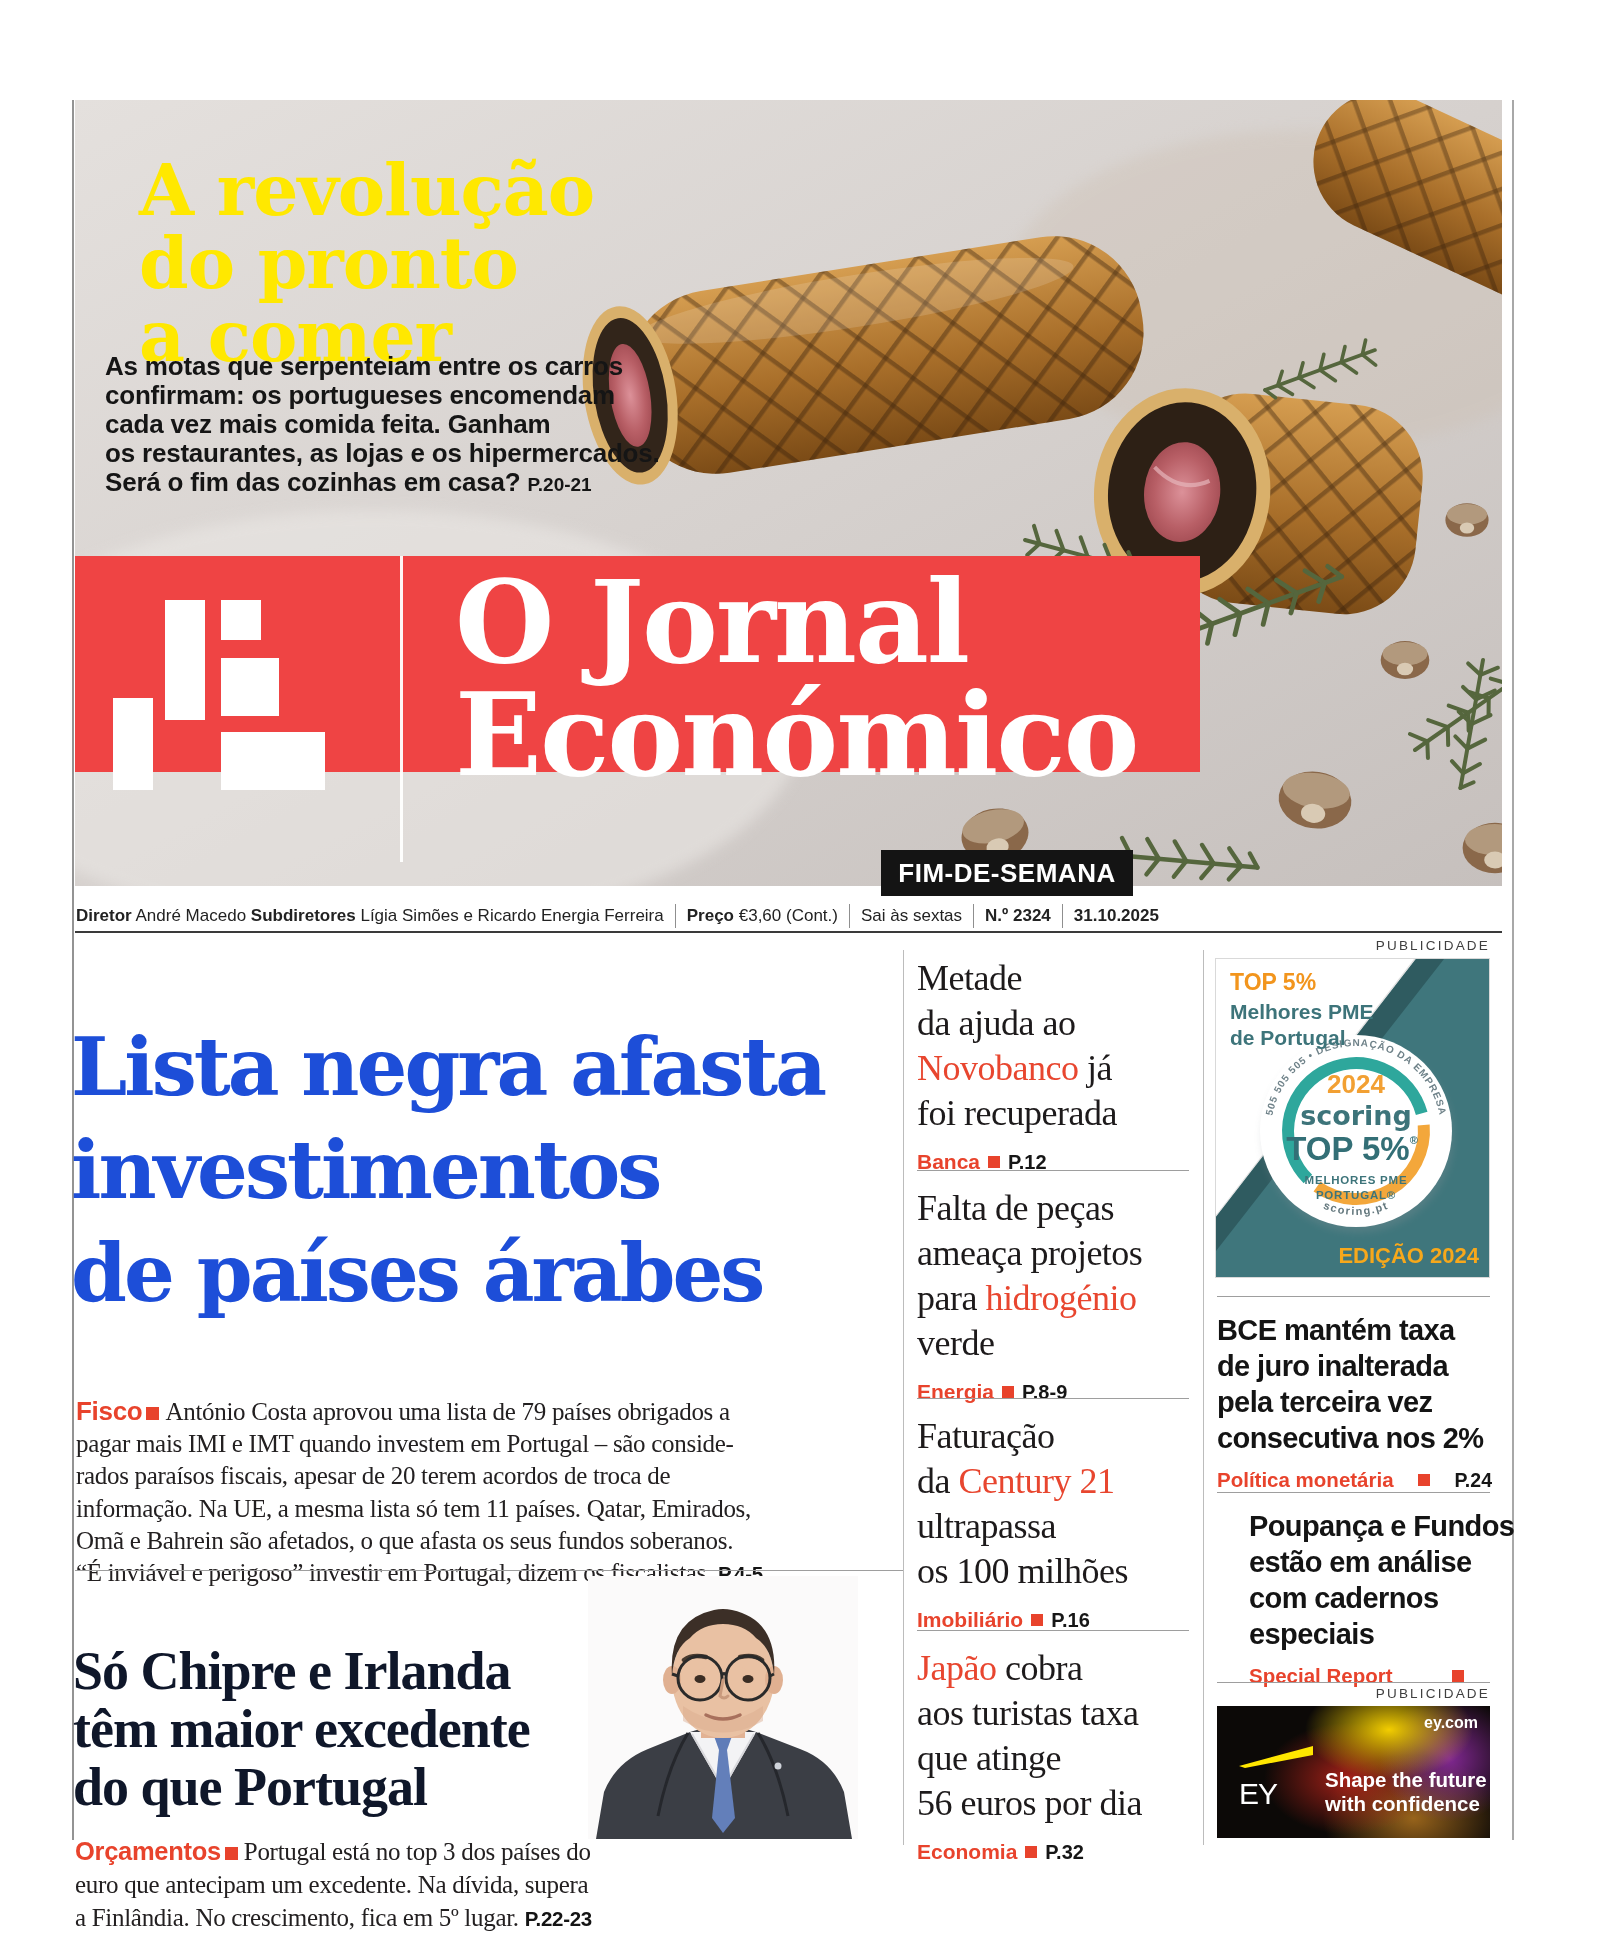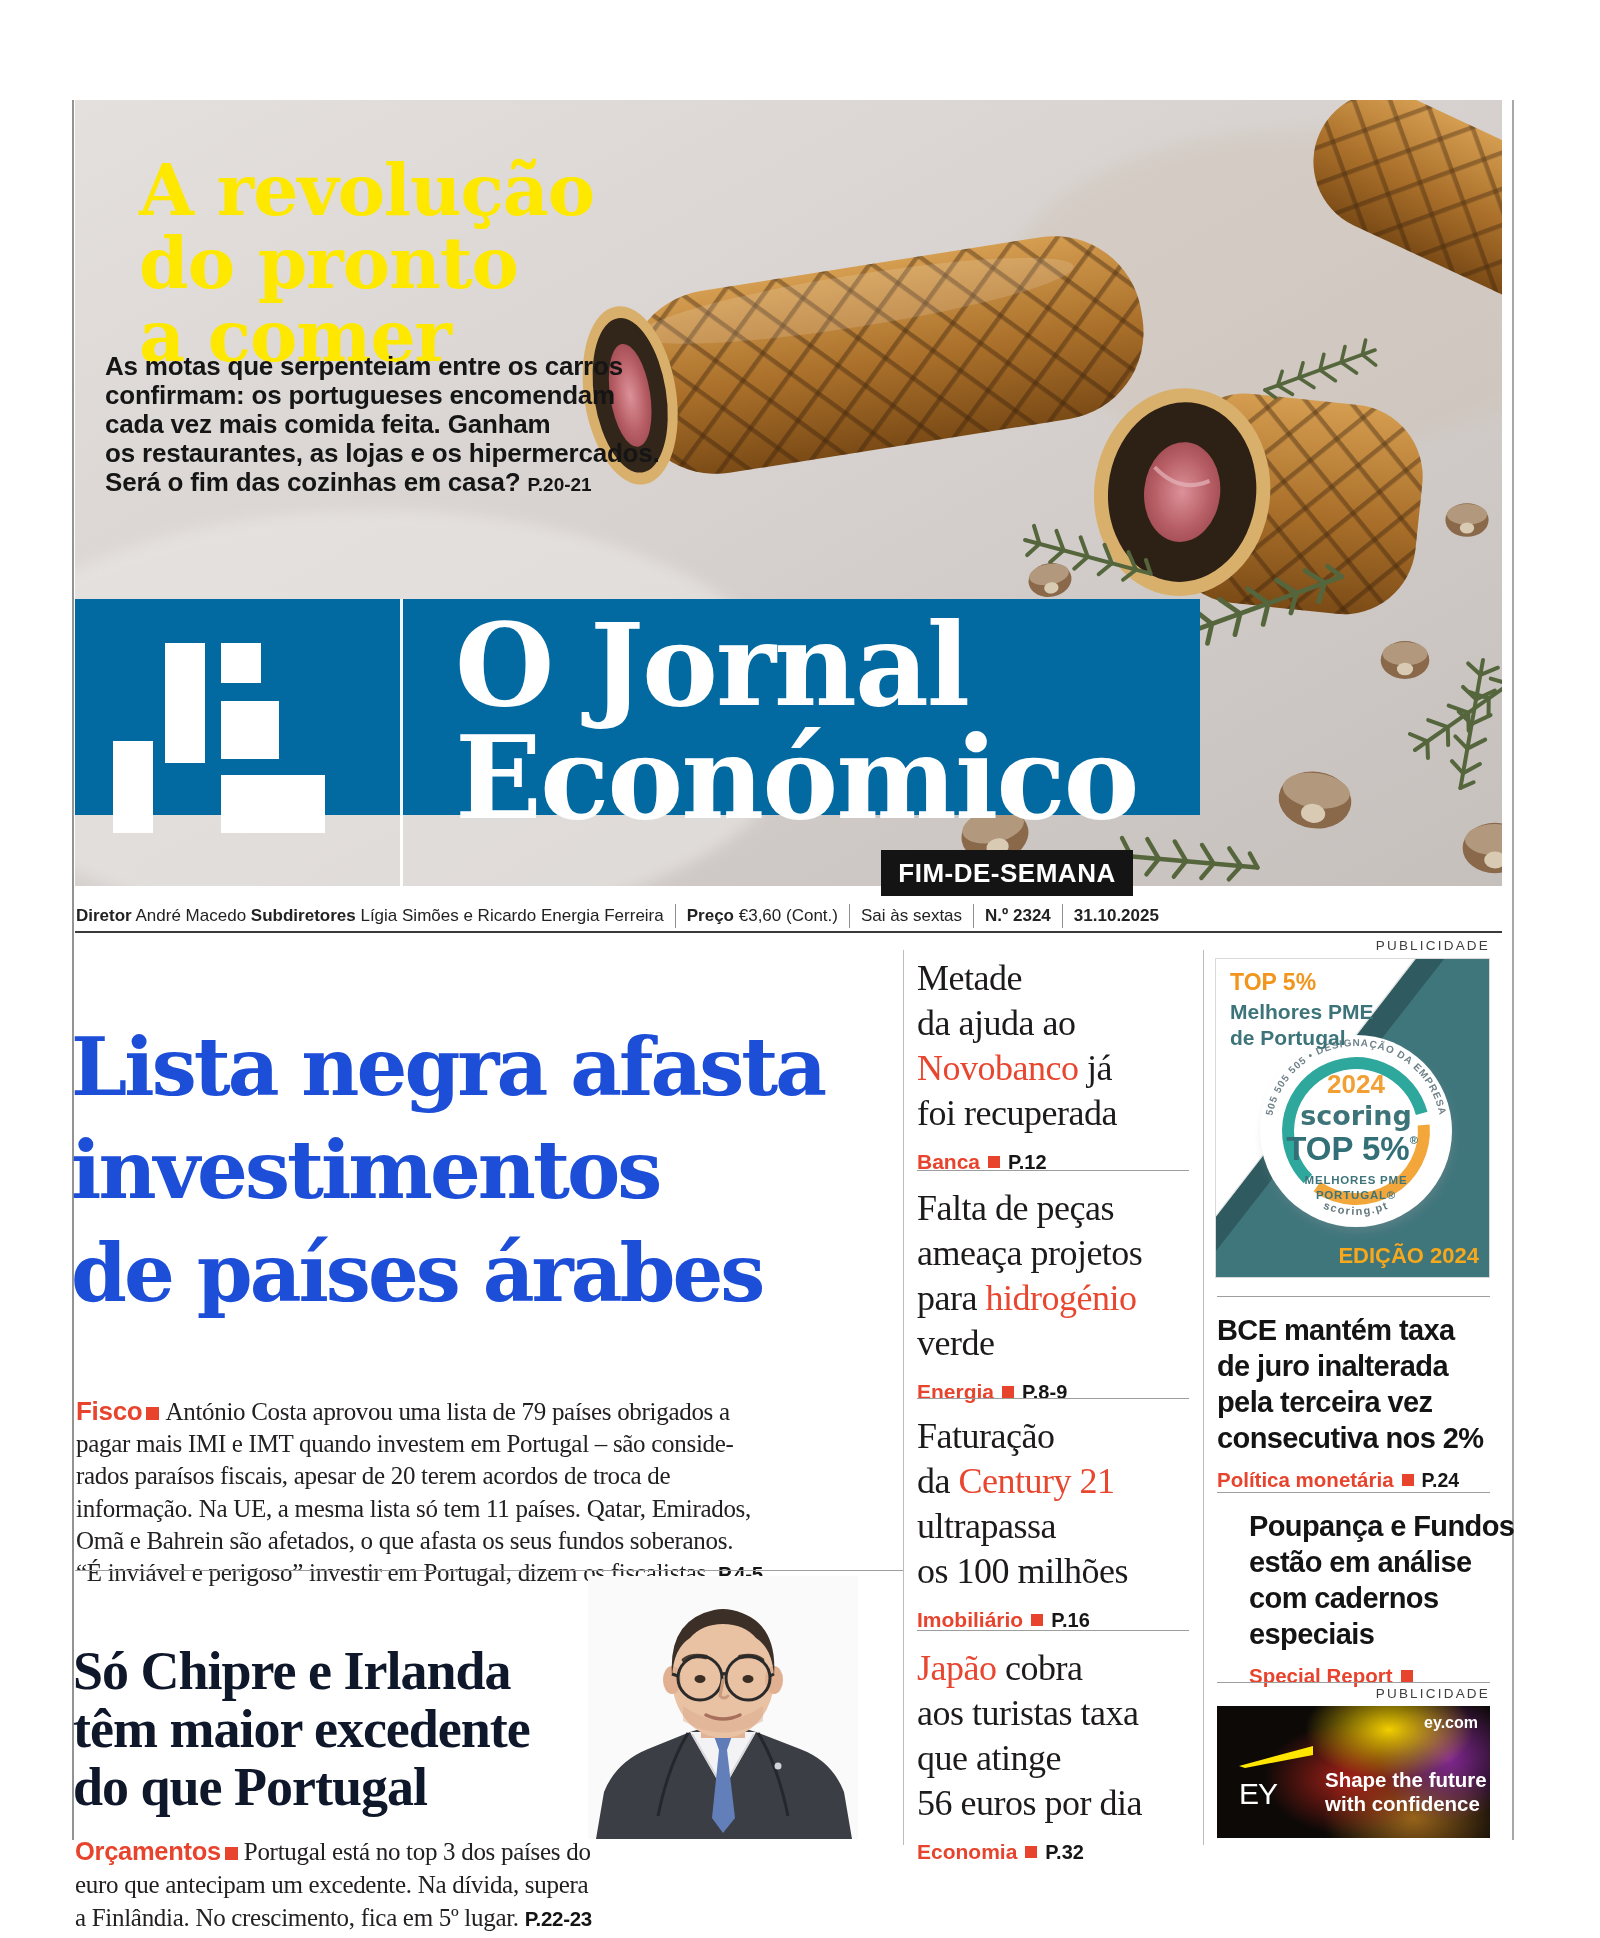--- a/index.html
+++ b/index.html
@@ -15,21 +15,21 @@
   
   .hero{left:75px;top:100px;width:1427px;height:786px;overflow:hidden;}
   .hero svg.scene{position:absolute;left:0;top:0;width:100%;height:100%;}
   .hero-h1{position:absolute;left:28px;top:6px;font-family:"DejaVu Serif",serif;font-weight:700;
            font-size:71px;line-height:73px;color:#FFE800;letter-spacing:-1px;margin-left:36px;}
   .hero-sub{position:absolute;left:30px;top:226px;font-weight:700;font-size:26px;line-height:29px;
             color:#151515;letter-spacing:-.2px;}
   .hero-pref{font-size:19px;font-weight:700;letter-spacing:0;}
 
   
-  .brand{left:75px;top:599px;width:1125px;height:216px;background:#0369a1;}
+  .brand{left:75px;top:556px;width:1125px;height:216px;background:#ef4444;}
   .brand-div{position:absolute;left:325px;top:0;width:3px;height:306px;background:rgba(255,255,255,.95);}
   .logomark{position:absolute;left:38px;top:44px;}
   .brand-name{position:absolute;left:380px;top:10px;color:#ffffff;font-family:"DejaVu Serif",serif;
               font-weight:700;font-size:114px;line-height:113px;letter-spacing:-2px;}
   .badge{left:881px;top:850px;width:252px;height:46px;background:#141414;color:#ffffff;
          display:flex;align-items:center;justify-content:center;font-weight:700;font-size:26px;letter-spacing:.5px;}
 
   
   .masthead{left:76px;top:903px;height:26px;display:flex;align-items:center;gap:11px;font-size:17px;color:#222;}
   .masthead b{font-weight:700;}
@@ -82,21 +82,21 @@
   .ad-scoring{left:1215px;top:958px;width:275px;height:320px;background:#ffffff;border:1px solid #d9d9d9;box-sizing:border-box;}
   .ad-scoring svg{position:absolute;left:0;top:0;}
   .ad-top5{position:absolute;left:14px;top:10px;font-weight:700;font-size:23px;color:#F2951D;}
   .ad-top5sub{position:absolute;left:14px;top:40px;font-weight:700;font-size:21px;line-height:25.5px;color:#3D747A;}
   .ad-ed{position:absolute;right:10px;bottom:8px;font-weight:700;font-size:22px;color:#F7A81B;}
   .rrule{left:1217px;width:273px;}
   .rr1{top:1296px;} .rr2{top:1492px;} .rr3{top:1682px;}
   .rstory{left:1217px;width:275px;}
   .rs1{top:1312px;} .rs2{top:1508px;margin-left:32px;}
   .rstory h5{margin:0;font-size:29px;line-height:36px;font-weight:700;letter-spacing:-.6px;color:#141414;}
-  .rstory .kickrow{margin-top:12px;}
+  .rstory .kickrow{margin-top:12px;justify-content:space-between;}
   .rstory .kick{font-size:20.5px;}
   .rstory .pg{font-size:19.5px;}
 
   
   .ad-ey{left:1217px;top:1706px;width:273px;height:132px;overflow:hidden;background:
      radial-gradient(ellipse 120px 70px at 63% 18%, rgba(255,216,0,.95), rgba(255,216,0,0) 70%),
      radial-gradient(ellipse 100px 90px at 85% 40%, rgba(150,45,170,.85), rgba(150,45,170,0) 70%),
      radial-gradient(ellipse 120px 80px at 48% 55%, rgba(215,40,30,.75), rgba(215,40,30,0) 70%),
      radial-gradient(ellipse 130px 90px at 72% 85%, rgba(245,160,40,.6), rgba(245,160,40,0) 70%),
      #0c0907;}

